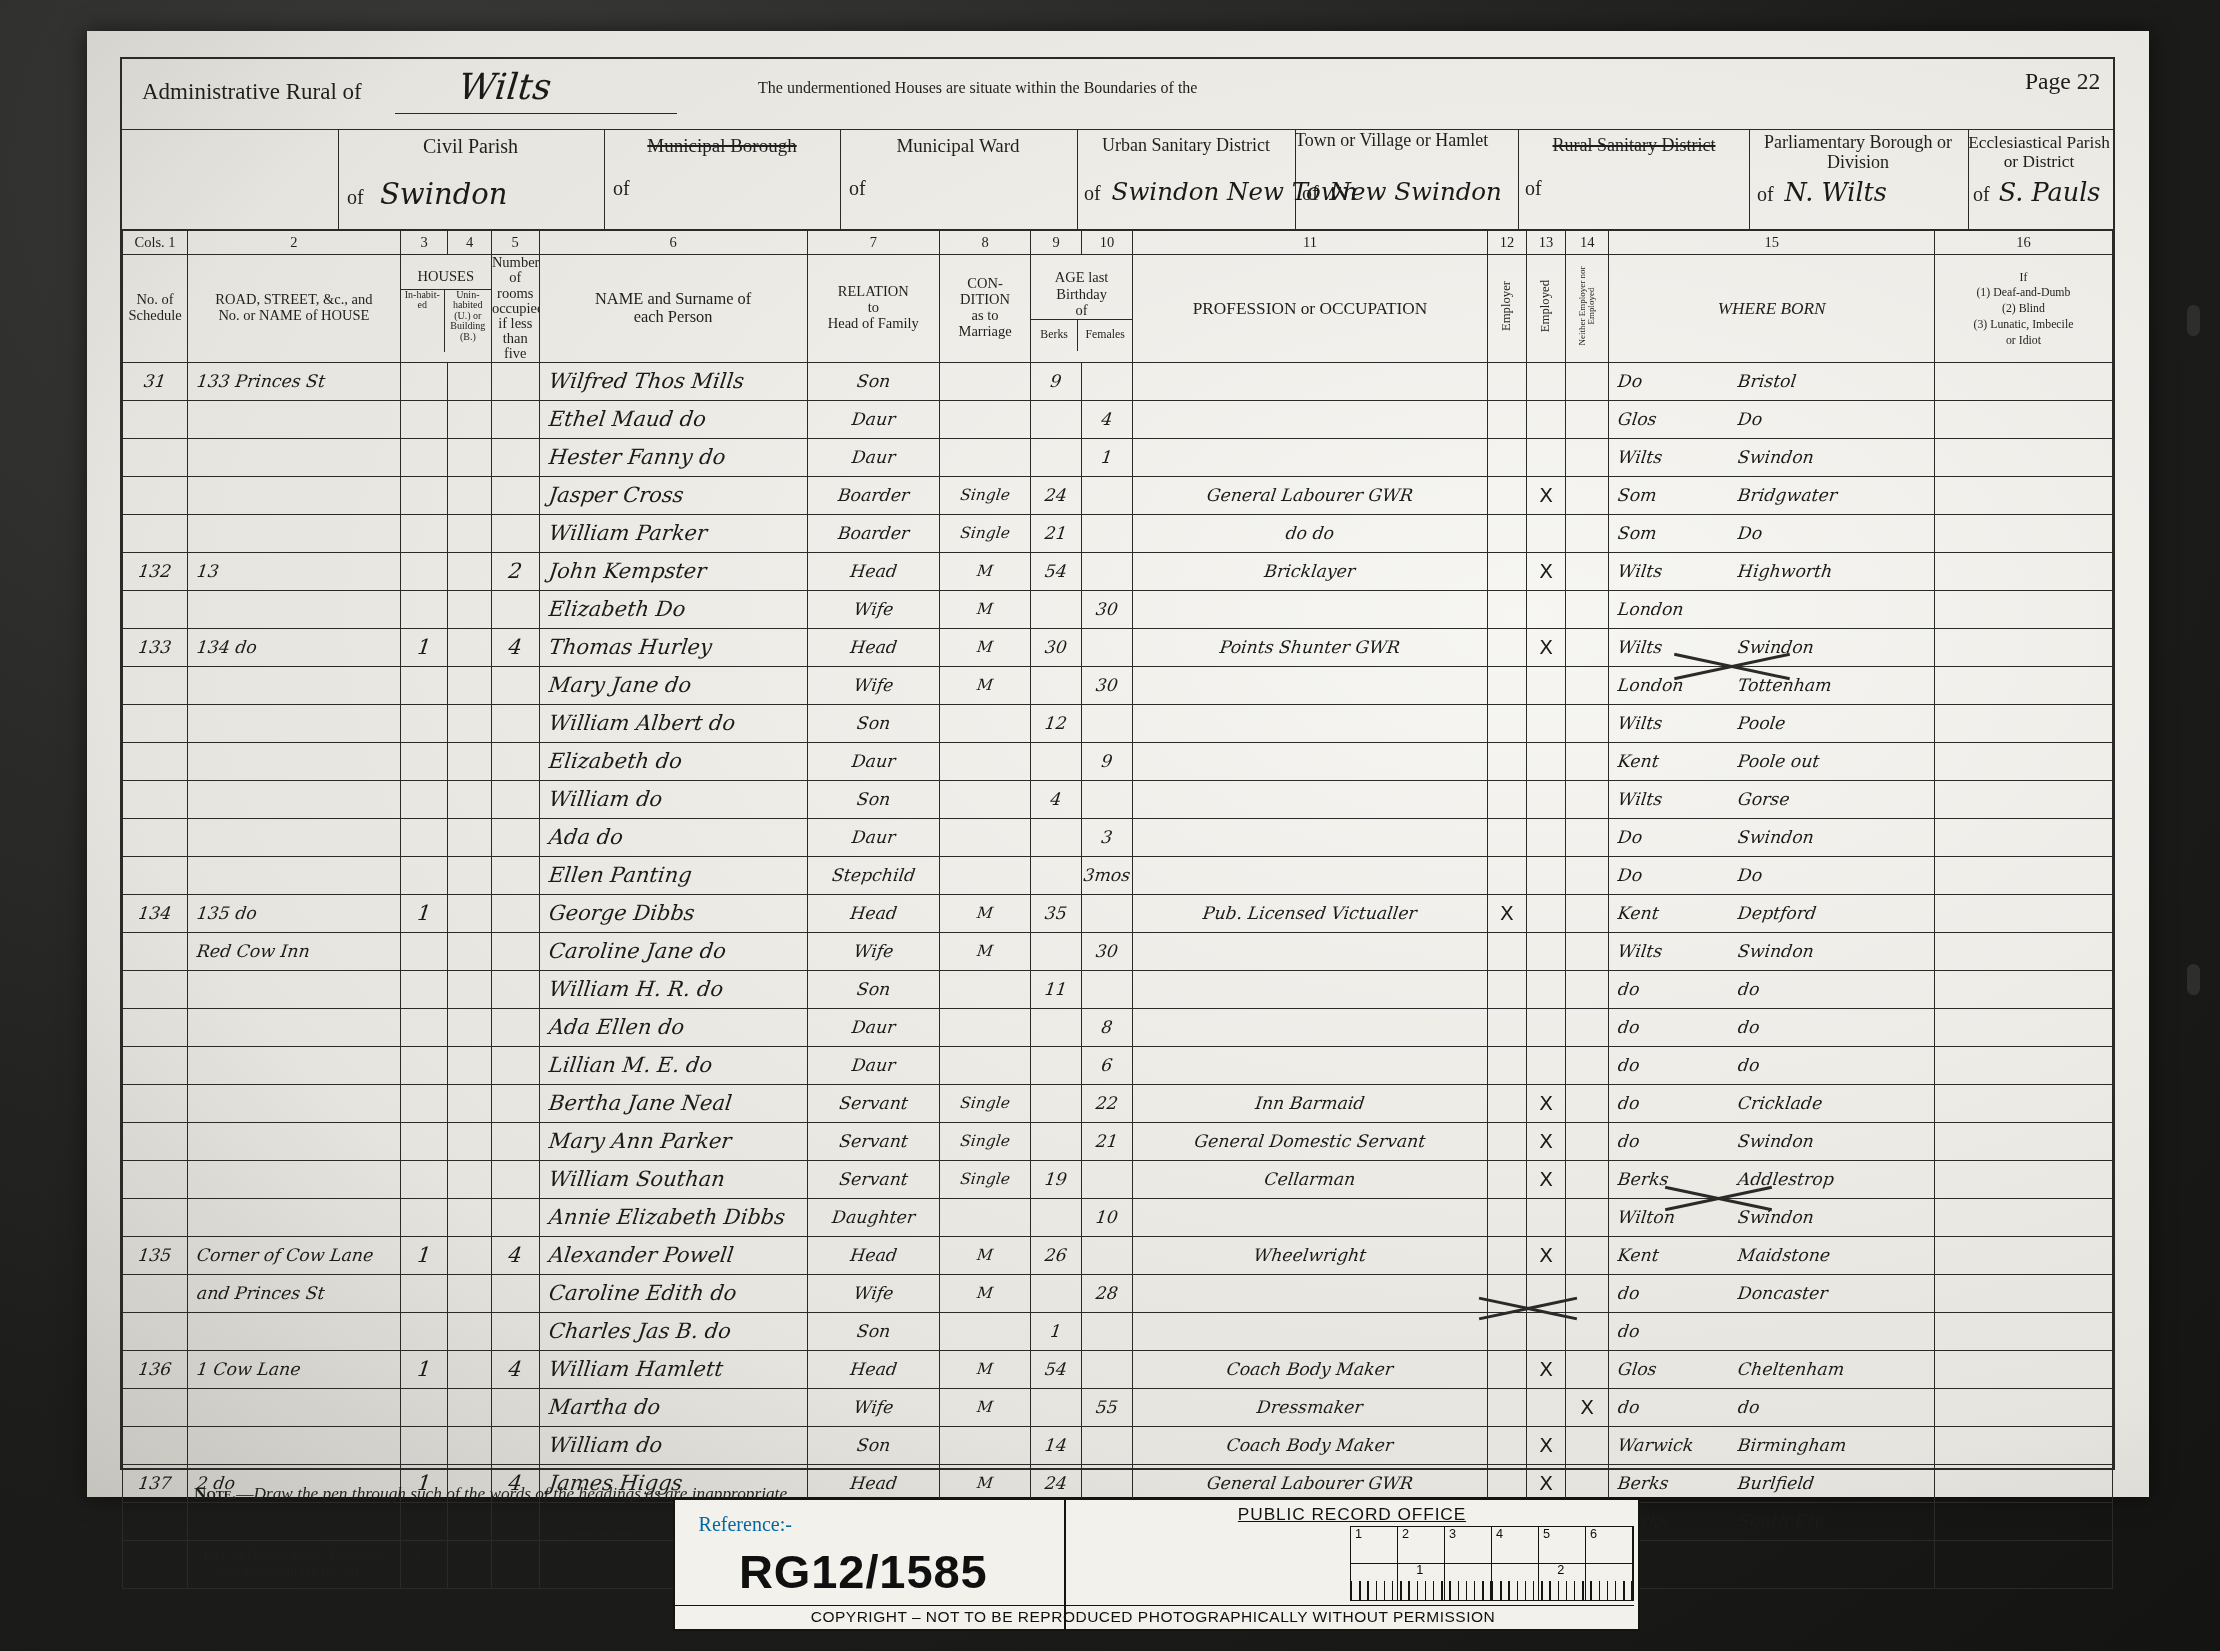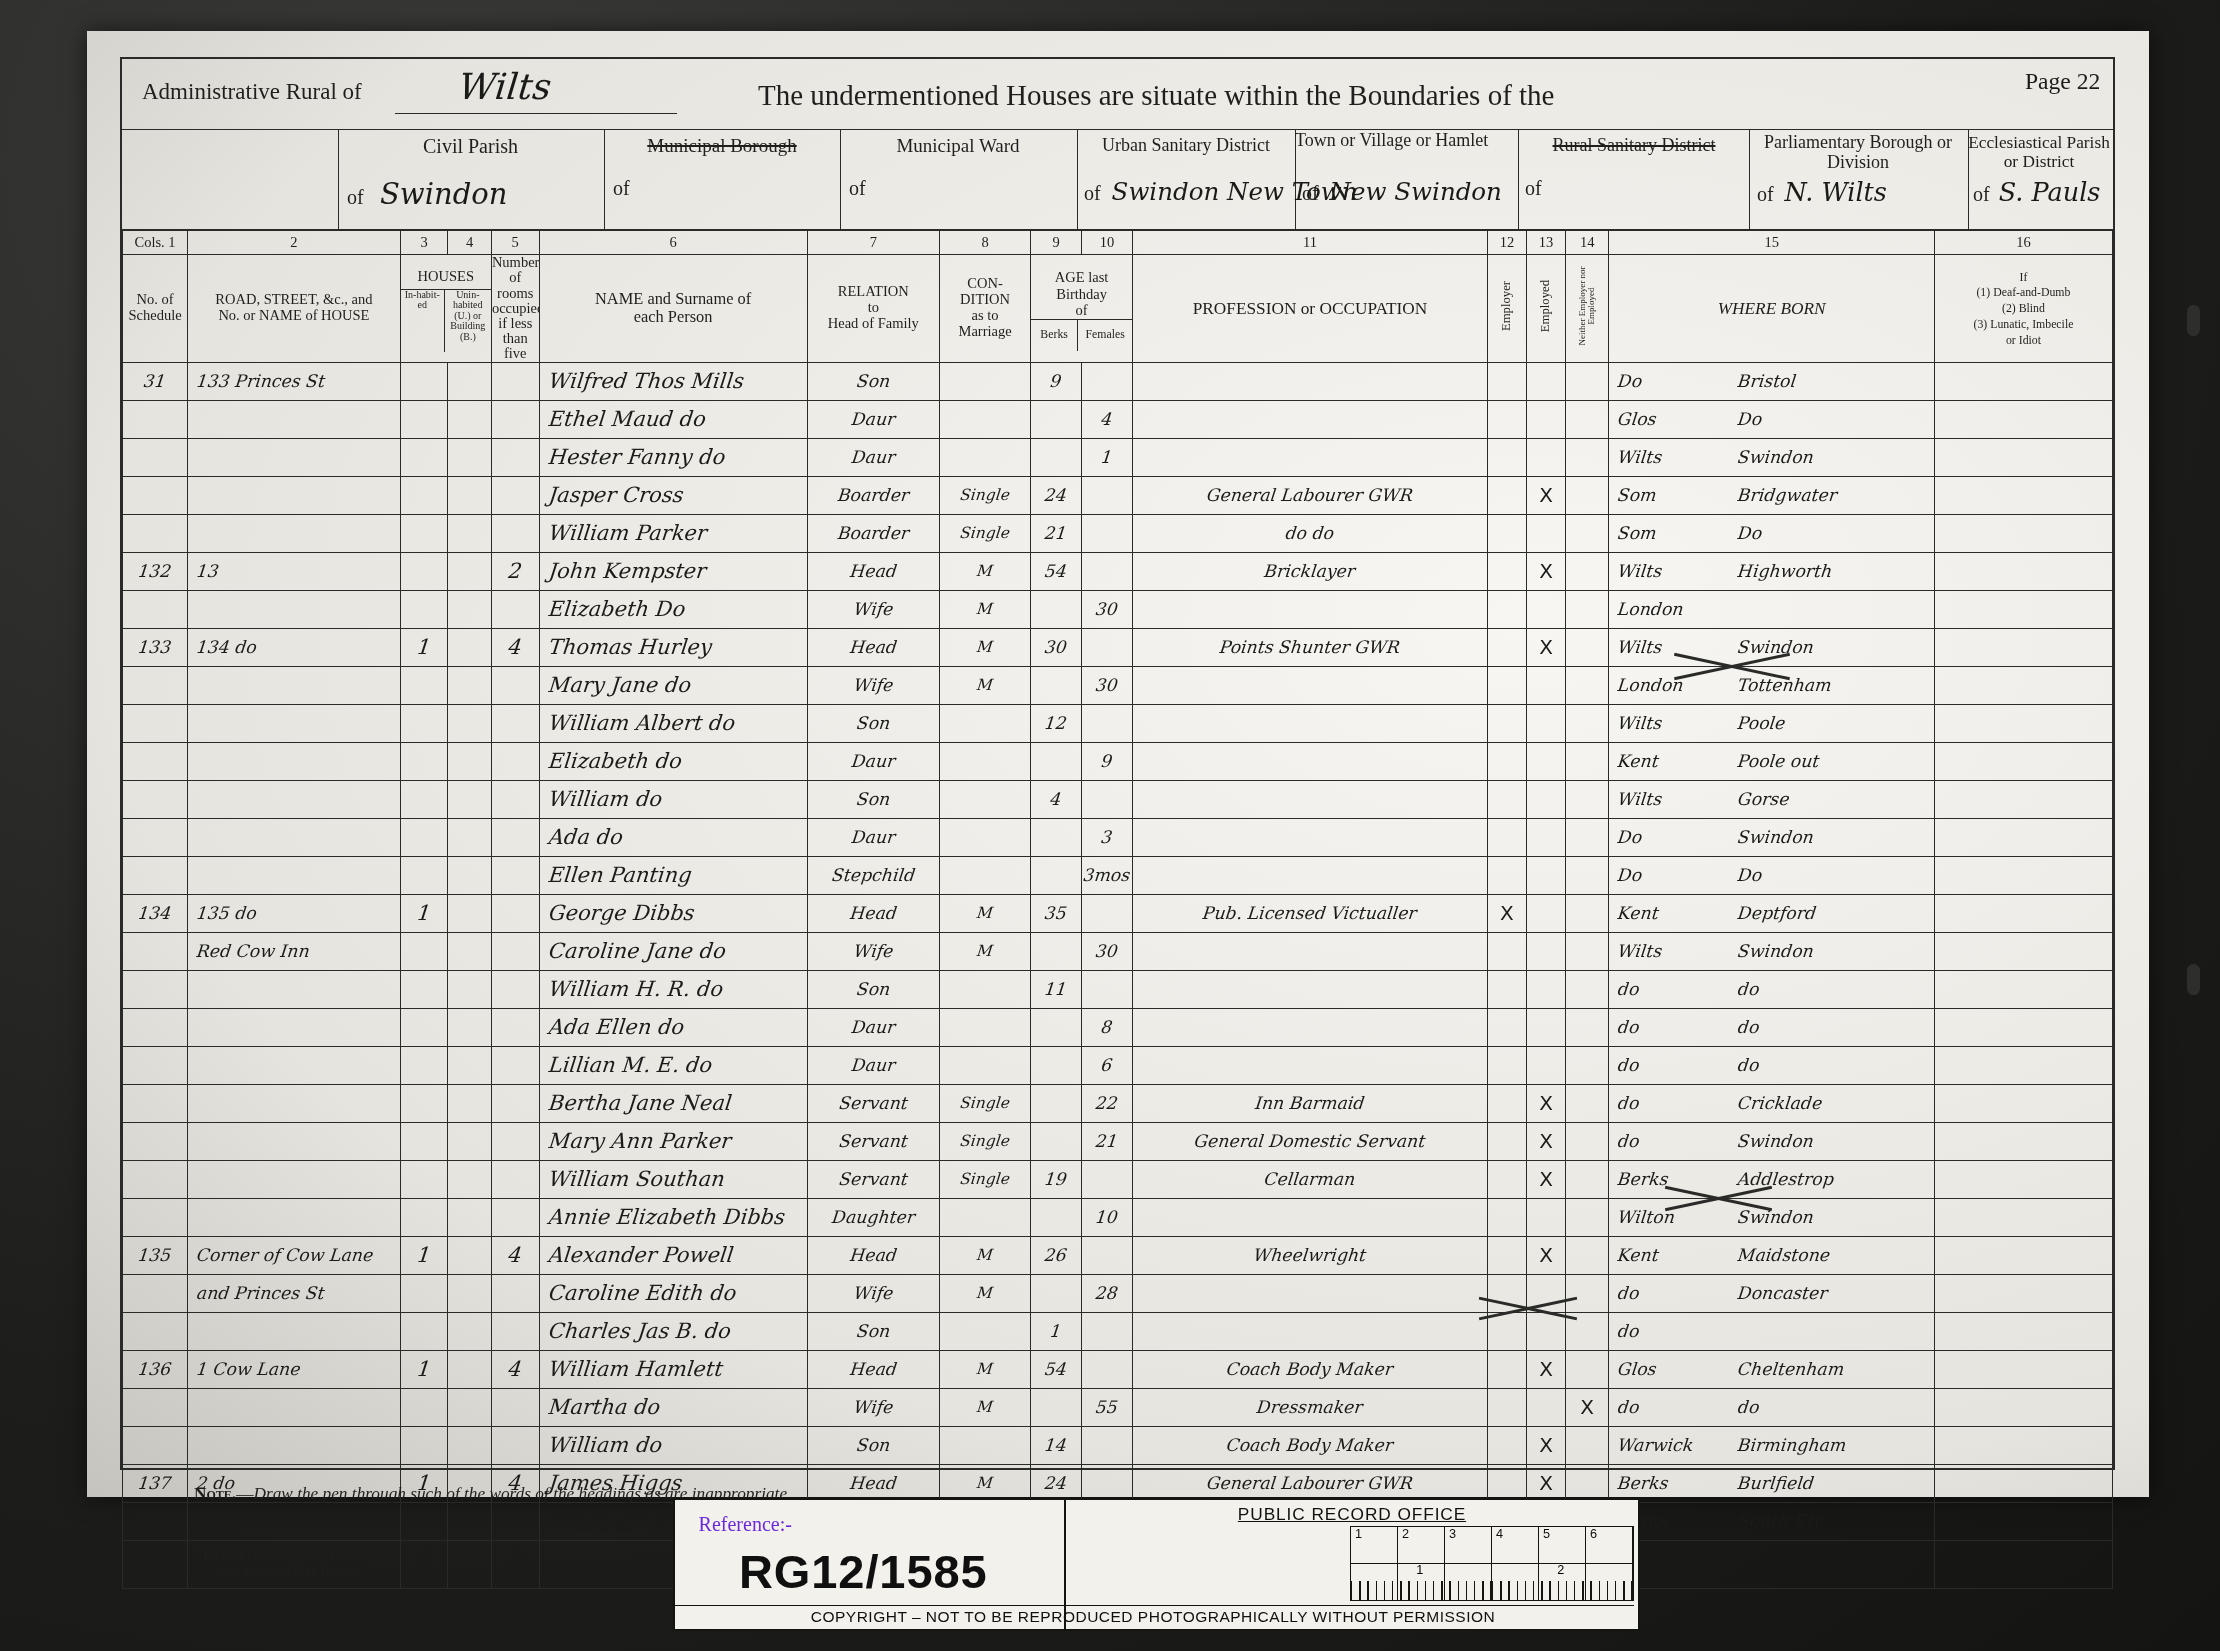--- a/index.html
+++ b/index.html
@@ -170,21 +170,21 @@
     width: 391px;
     border-right: 2.7px solid #15150f;
     box-sizing: border-box;
     position: relative;
   }
   #ref-label {
     position: absolute;
     left: 23.6px; top: 12.7px;
     font-size: 20px;
     font-family: "Liberation Serif", serif;
-    color: #6d28d9;
+    color: #0369a1;
   }
   #ref-value {
     position: absolute;
     left: 64px; top: 44px;
     font-size: 47px;
     font-family: "Liberation Sans", sans-serif;
     font-weight: bold;
     letter-spacing: 0.9px;
     color: #101010;
   }
@@ -279,21 +279,21 @@
 
   <div id="sheet">
 
     <div class="frame">
 
       <div class="band" id="band1">
         <div class="hdr-text" style="position:absolute; left:20px; top:20px;">Administrative Rural of</div>
         <div style="position:absolute; left:273px; top:12.7px; width:282px; border-bottom:1.8px solid #2a2a28; height:42px;">
           <span class="hw" style="font-size:36px; position:absolute; left:64px; top:-5.5px;">Wilts</span>
         </div>
-        <div class="hdr-text" style="position:absolute; left:636px; top:20px; font-size:29px;">The undermentioned Houses are situate within the Boundaries of the</div>
+        <div class="hdr-text" style="position:absolute; left:636px; top:20px; font-size:16px;">The undermentioned Houses are situate within the Boundaries of the</div>
         <div id="pageno">Page 22</div>
       </div>
 
       <div class="band" id="band2">
 
         <div class="vr" style="left:216px;"></div>
         <div class="vr" style="left:482px;"></div>
         <div class="vr" style="left:718px;"></div>
         <div class="vr" style="left:955px;"></div>
         <div class="vr" style="left:1173px;"></div>

